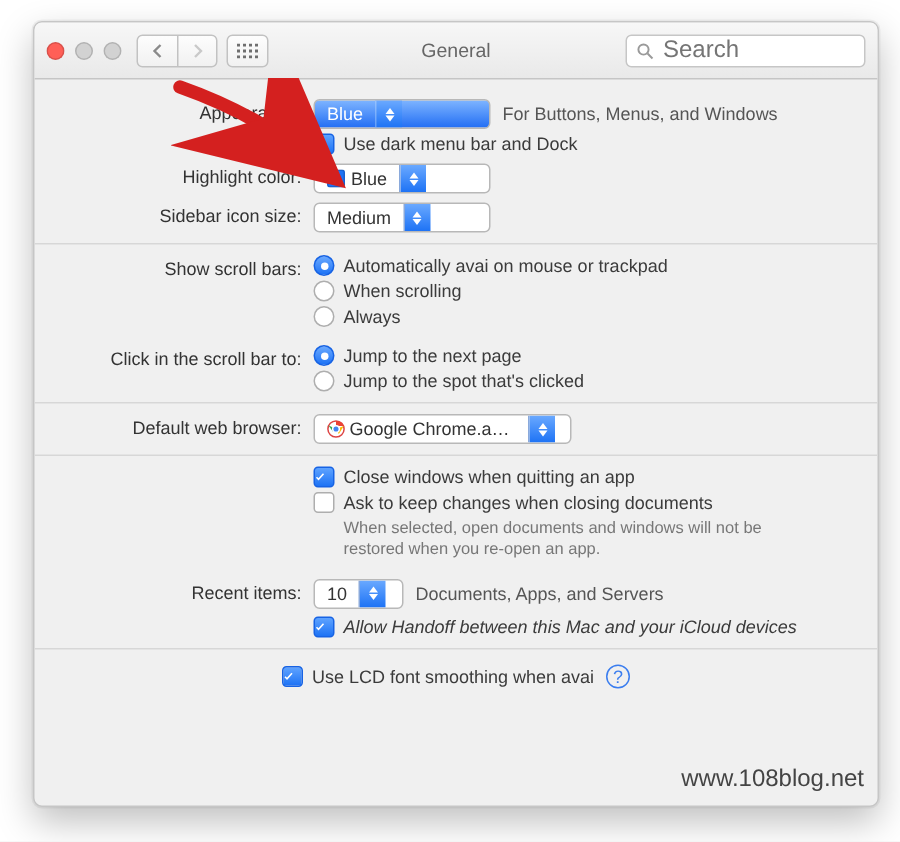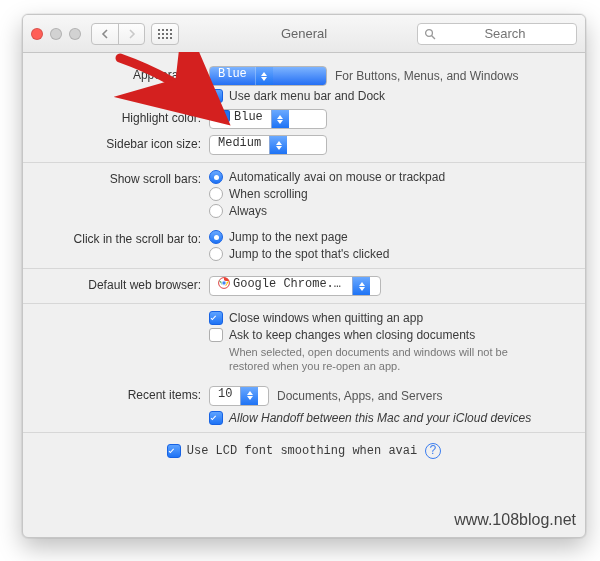--- a/index.html
+++ b/index.html
@@ -60,23 +60,22 @@
   .searchwrap {
     margin-left: auto;
     width: 160px; height: 22px;
     background: #ffffff;
     border: 1px solid #c6c6c6; border-radius: 4px;
     display:flex; align-items:center; padding: 0 6px; gap:4px;
     color:#9a9a9a;
   }
   .searchwrap svg { flex: none; }
   .searchwrap input {
-    border:none; outline:none; font-size:13px; width:100%; color:#be185d;
+    border:none; outline:none; font-size:16px; width:100%; color:#be185d;
     background: transparent;
-    text-align: center;
   }
   
   .content { padding: 10px 12px 6px 12px; }
   .row {
     display:flex; align-items:flex-start;
     padding: 3px 0;
   }
   .labelcol {
     width: 174px; text-align: right; padding-right: 8px;
     padding-top: 2px; color:#333;
@@ -84,23 +83,23 @@
   .ctrlcol { flex:1; display:flex; flex-direction:column; gap:3px; }
   .inline { display:flex; align-items:center; gap:8px; flex-wrap: wrap; }
 
   hr.sep {
     border: none; border-top: 1px solid #d7d7d7;
     margin: 4px -12px;
   }
 
   
   .aqua-select {
-    display:inline-flex; height:20px;
+    display:inline-flex; align-items:center; height:20px;
     border:1px solid #b8b8b8; border-radius:4px; overflow:hidden;
-    background:#fff; font-size:12px;font-family:Liberation Mono, monospace;
+    background:#fff; font-size:12px;
   }
   .aqua-select .val { padding: 0 8px; color:#333; white-space: nowrap; overflow:hidden; text-overflow:ellipsis; }
   .aqua-select .arrows {
     width:18px; height:100%;
     background: linear-gradient(#6aa9ff,#1e73f5);
     display:flex; align-items:center; justify-content:center;
     border-left:1px solid #8aa9db;
   }
   .aqua-select.blue-body { background: linear-gradient(#7db4ff,#246ff4); }
   .aqua-select.blue-body .val { color:#fff; }
@@ -132,21 +131,21 @@
   .rb { display:inline-flex; align-items:center; gap:6px; }
   .rbdot {
     width:14px;height:14px;border-radius:50%;
     border:1px solid #aeaeae; background:#fff; flex:none;
     display:inline-flex;align-items:center;justify-content:center;
   }
   .rbdot.sel { border-color:#1763e4; background:linear-gradient(#6aa9ff,#1e73f5); }
   .rbdot.sel::after { content:""; width:5px;height:5px;border-radius:50%;background:#fff; }
 
   .subnote { font-size:11px; color:#777; padding-left:20px; max-width: 300px; line-height:1.3;}
-  .center-row { justify-content:flex-start;font-family:Liberation Mono, monospace; }
+  .center-row { justify-content:flex-start; }
 
   .help-badge {
     width:16px;height:16px;border-radius:50%;
     border:1px solid #3a7def;color:#3a7def;
     display:inline-flex;align-items:center;justify-content:center;
     font-size:12px; margin-left:4px;
   }
 
   
   .arrow-annot {

